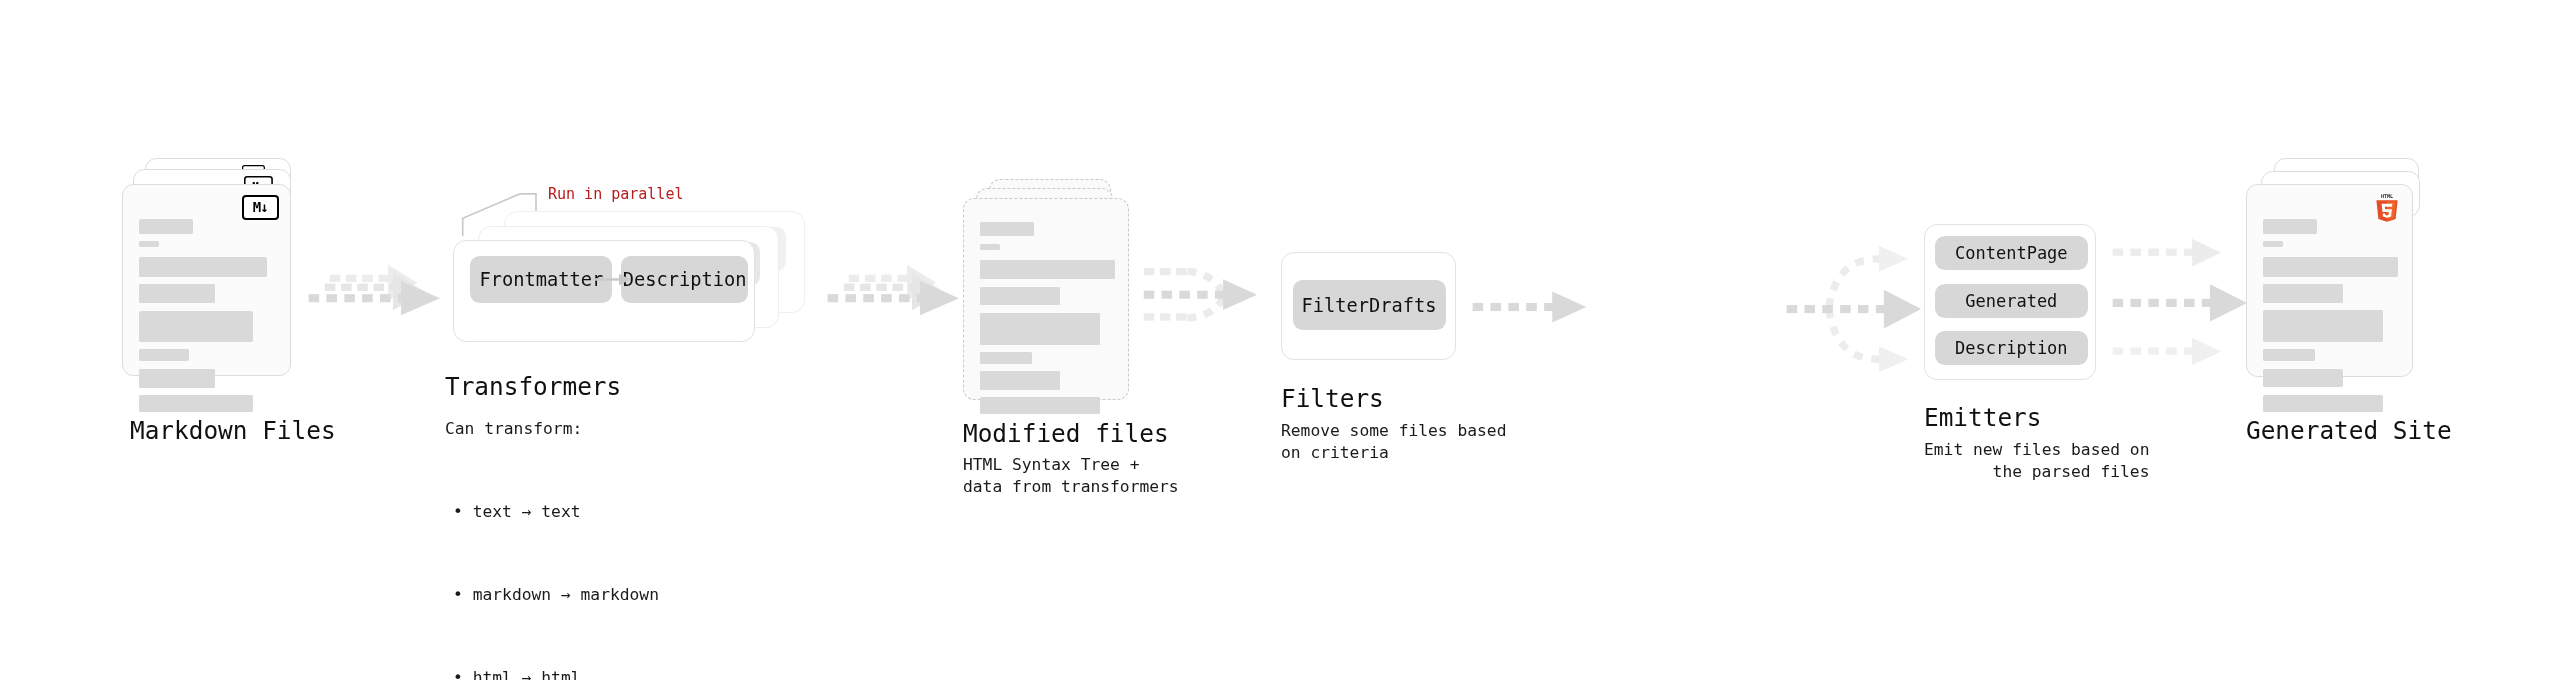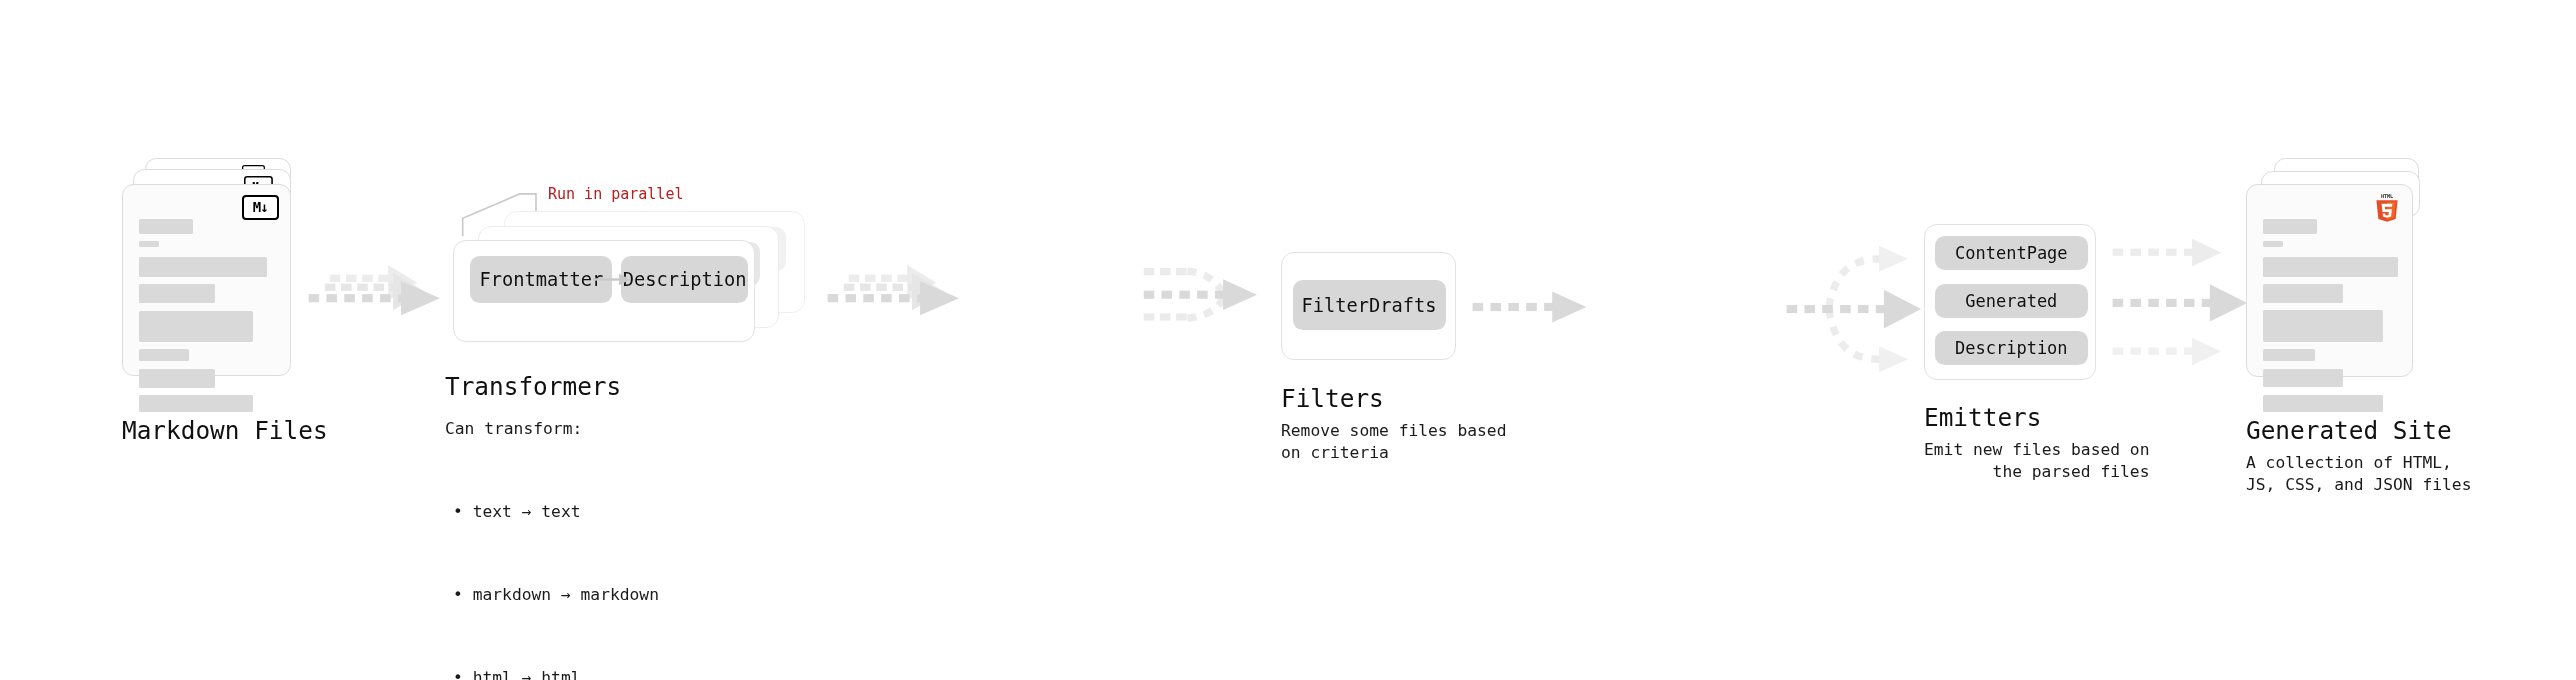--- a/index.html
+++ b/index.html
@@ -156,21 +156,21 @@
           <div class="ln" style="width:19.5px; height:6.5px;  margin-bottom:9.8px;"></div>
           <div class="ln" style="width:128px; height:19.5px;"></div>
           <div class="ln" style="width:76px;  height:19.5px;"></div>
           <div class="ln" style="width:114px; height:31px;"></div>
           <div class="ln" style="width:50px;  height:12.2px;"></div>
           <div class="ln" style="width:76px;  height:19.5px;"></div>
           <div class="ln" style="width:114px; height:17px;"></div>
         </div>
       </div>
     </div>
-    <div class="title" style="left:0px; top:258px;">Markdown Files</div>
+    <div class="title" style="left:8px; top:258px;">Markdown Files</div>
   </div>
 
   <svg class="arrow" style="left:307px; top:273px;" width="146" height="65" viewBox="0 0 180 80">
     <g fill="#ececec">
       <rect x="28" y="2" width="13" height="9"></rect>
         <rect x="48" y="2" width="13" height="9"></rect>
       <rect x="68" y="2" width="13" height="9"></rect>
         <rect x="88" y="2" width="13" height="9"></rect>
       <rect x="108" y="2" width="13" height="9"></rect>
       <polygon points="100,-10 136,12 100,34"></polygon>
@@ -258,20 +258,41 @@
       <rect x="2" y="26" width="13" height="10"></rect>
         <rect x="24" y="26" width="13" height="10"></rect>
       <rect x="46" y="26" width="13" height="10"></rect>
         <rect x="68" y="26" width="13" height="10"></rect>
       <rect x="90" y="26" width="13" height="10"></rect>
         <rect x="112" y="26" width="13" height="10"></rect>
       <polygon points="116,10 164,31 116,52"></polygon>
     </g>
   </svg>
 
+  <div class="node" style="left:963px; top:179px;">
+    <div class="sheet-stack" style="width:187px; height:236px;">
+      <div class="sheet dashed" style="left:26px; top:0px;  width:122px; height:41px;"></div>
+      <div class="sheet dashed" style="left:13px; top:9px; width:137px; height:41px;"></div>
+      <div class="sheet dashed" style="left:0px;  top:18.7px; width:166px; height:202px;">
+        <div class="sheet-lines" style="top:23px;">
+          <div class="ln" style="width:54px; height:14.6px;"></div>
+          <div class="ln" style="width:19.5px; height:6.5px; margin-bottom:9.8px;"></div>
+          <div class="ln" style="width:135px; height:19.5px;"></div>
+          <div class="ln" style="width:80px;  height:18.7px;"></div>
+          <div class="ln" style="width:120px; height:32px;"></div>
+          <div class="ln" style="width:52px;  height:12.2px;"></div>
+          <div class="ln" style="width:80px;  height:18.7px;"></div>
+          <div class="ln" style="width:120px; height:17px;"></div>
+        </div>
+      </div>
+    </div>
+    <div class="title" style="left:0px; top:240px;">Modified files</div>
+    <div class="subtitle" style="left:0px; top:275px;">HTML Syntax Tree +
+data from transformers</div>
+  </div>
 
   <svg class="arrow" style="left:1142px; top:268px;" width="154" height="89" viewBox="0 0 190 110">
     <g fill="#ebebeb">
       <rect x="2" y="0" width="13" height="9"></rect>
         <rect x="22" y="0" width="13" height="9"></rect>
       <rect x="42" y="0" width="13" height="9"></rect>
       <path d="M56,4 C82,6 96,20 100,34" fill="none" stroke="#ebebeb" stroke-width="9" stroke-dasharray="11 10"></path>
       <rect x="2" y="56" width="13" height="9"></rect>
         <rect x="22" y="56" width="13" height="9"></rect>
       <rect x="42" y="56" width="13" height="9"></rect>
@@ -390,18 +411,16 @@
           <div class="ln" style="width:135px; height:19.5px;"></div>
           <div class="ln" style="width:80px;  height:18.7px;"></div>
           <div class="ln" style="width:120px; height:32px;"></div>
           <div class="ln" style="width:52px;  height:12.2px;"></div>
           <div class="ln" style="width:80px;  height:18.7px;"></div>
           <div class="ln" style="width:120px; height:17px;"></div>
         </div>
       </div>
     </div>
     <div class="title" style="left:0px; top:258px;">Generated Site</div>
-    <div class="subtitle" style="left:0px; top:294px;">A collection of HTML,
-JS, CSS, and JSON files</div>
   </div>
 
 </div>
 
 
 </body></html>

